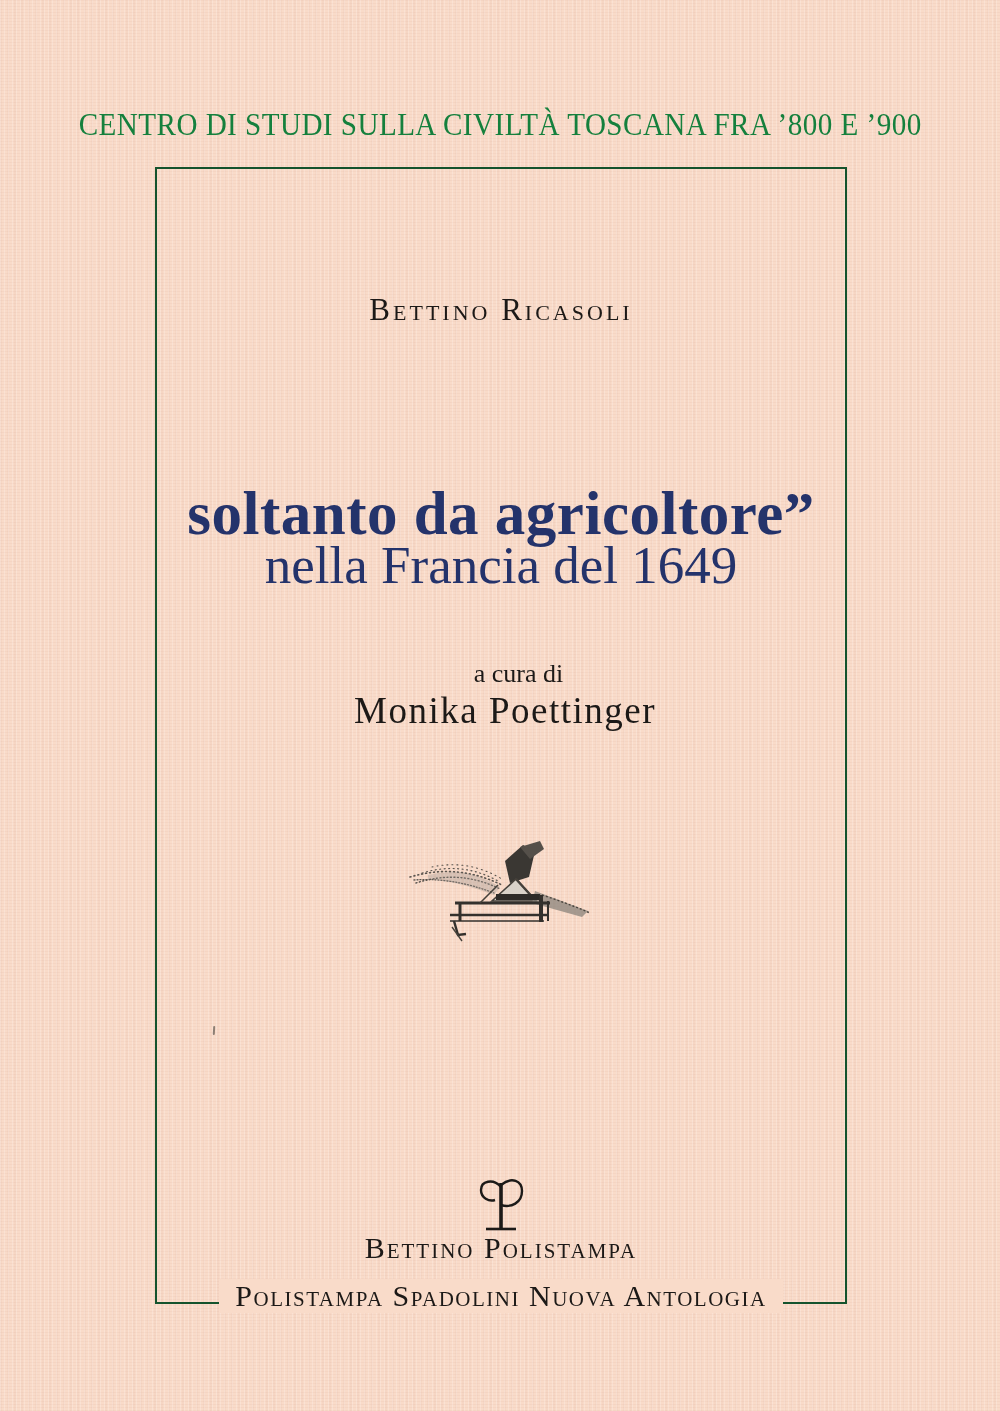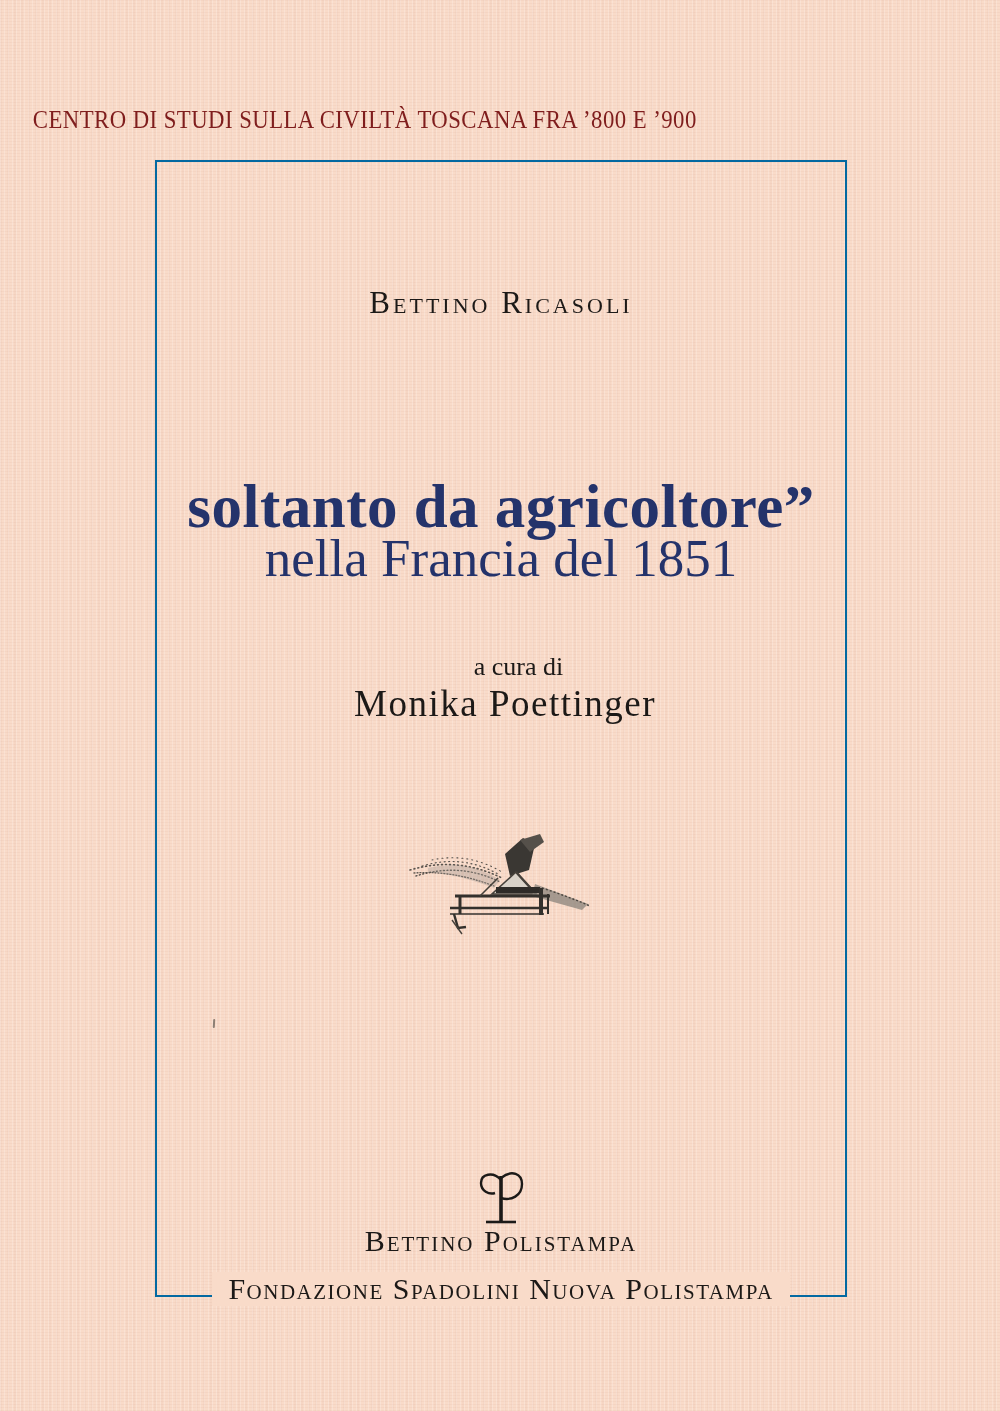--- a/index.html
+++ b/index.html
@@ -16,38 +16,39 @@
       repeating-linear-gradient(90deg, rgba(255,255,255,0.20) 0 1px, rgba(255,255,255,0) 1px 4px),
       repeating-linear-gradient(0deg, rgba(190,130,110,0.07) 0 1px, rgba(190,130,110,0) 1px 3px),
       repeating-linear-gradient(90deg, rgba(190,130,110,0.06) 0 2px, rgba(190,130,110,0) 2px 7px);
   }
 
   .series-title {
     position: absolute;
     top: 106px;
     left: 0;
     width: 100%;
-    font-size: 25px;
+    text-align: center;
+    font-size: 32px;
     white-space: nowrap;
-    color: #7f1d1d;
+    color: #15803d;
   }
   .series-title .condense {
     display: inline-block;
     transform: scaleX(0.91);
     transform-origin: center;
     letter-spacing: 0.5px;
   }
 
   .frame {
     position: absolute;
     left: 155px;
-    top: 160px;
+    top: 167px;
     width: 692px;
     height: 1137px;
-    border: 2px solid #0369a1;
+    border: 2px solid #14532d;
   }
 
   .centered-line {
     position: absolute;
     left: 0;
     width: 100%;
     text-align: center;
   }
 
   .author-name {
@@ -141,21 +142,21 @@
 
 <div class="series-title">
   <span class="condense">CENTRO DI STUDI SULLA CIVILTÀ TOSCANA FRA ’800 E ’900</span>
 </div>
 
 <div class="frame">
 
   <div class="centered-line author-name">Bettino Ricasoli</div>
 
   <div class="centered-line title-line title-main title-line-2">soltanto da agricoltore”</div>
-  <div class="centered-line title-line title-line-3">nella Francia del 1851</div>
+  <div class="centered-line title-line title-line-3">nella Francia del 1649</div>
 
   <div class="centered-line editor-credit">
     <div class="editor-prefix">a cura di</div>
     <div class="editor-name">Monika Poettinger</div>
   </div>
 
   <div class="plow-illustration">
     <svg width="200" height="122" viewBox="0 0 200 122" xmlns="http://www.w3.org/2000/svg">
 
       <g stroke="#5a544e" fill="none" stroke-linecap="round">
@@ -202,16 +203,16 @@
 
       <path d="M25 8 C36 -1 46 4 46 14 C46 26 35 31 25 28" stroke="#1c1a18" stroke-width="2.4" fill="none"></path>
 
       <path d="M25 10 C17 1 5 4 5 13 C5 21 13 25 19 23" stroke="#1c1a18" stroke-width="2.4" fill="none"></path>
     </svg>
   </div>
 
   <div class="centered-line publisher-imprint">Bettino Polistampa</div>
 
   <div class="centered-line foundation-wrap">
-    <span class="foundation-label">Fondazione Spadolini Nuova Polistampa</span>
+    <span class="foundation-label">Polistampa Spadolini Nuova Antologia</span>
   </div>
 
 </div>
 
 </body></html>

